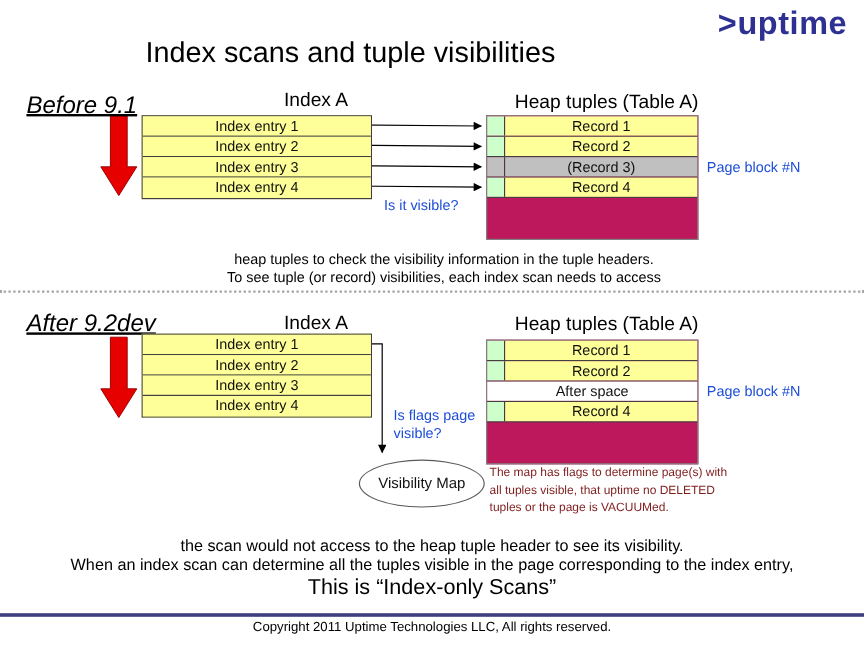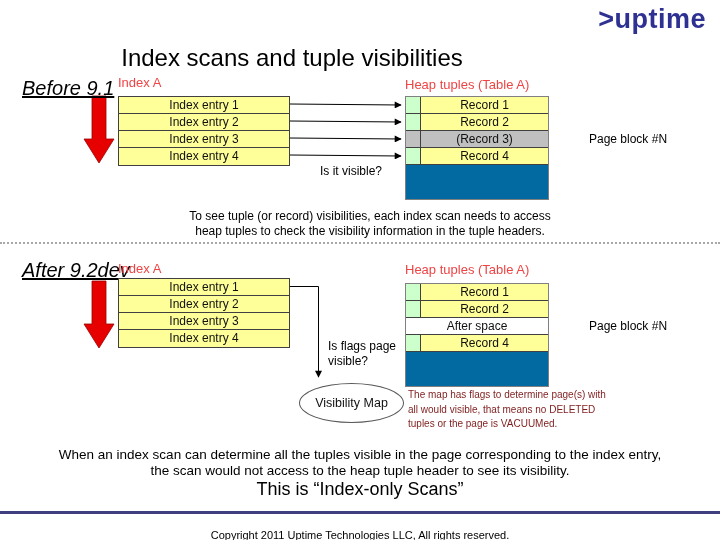--- a/index.html
+++ b/index.html
@@ -5,42 +5,42 @@
   html,body{margin:0;padding:0;background:#fff;}
   .slide{
     position:relative;width:720px;height:540px;background:#ffffff;overflow:hidden;
     font-family:"Liberation Sans","DejaVu Sans",sans-serif;color:#111;
   }
   .logo{
     position:absolute;top:4px;right:14px;font-size:27px;font-weight:700;
     color:#2e3192;letter-spacing:0.5px;
   }
   .title{
-    position:absolute;top:44px;left:0;width:584px;text-align:center;
+    position:absolute;top:31px;left:0;width:584px;text-align:center;
     font-size:24px;color:#000;
   }
   .section-heading{
     position:absolute;left:22px;font-size:20px;color:#000;
     text-decoration:underline;
     font-style:italic;
   }
-  .col-label{position:absolute;font-size:13px;text-align:left;color:#ef4444;}
-  .plain-label{position:absolute;font-size:12px;color:#000000;line-height:15px;}
+  .col-label{position:absolute;font-size:16px;text-align:right;color:#000000;}
+  .plain-label{position:absolute;font-size:12px;color:#1d4ed8;line-height:15px;}
   .index-table{
-    position:absolute;width:172px;border:1px solid #404040;background:#ffff99;
+    position:absolute;width:192px;border:1px solid #404040;background:#ffff99;
     box-sizing:border-box;
   }
   .irow{
     height:17px;line-height:16px;font-size:12px;text-align:center;
     border-bottom:1px solid #404040;box-sizing:border-box;background:#ffff99;
   }
   .irow:last-child{border-bottom:none;}
   .heap-table{
-    position:absolute;width:144px;height:104px;border:1px solid #808080;
-    background:#0369a1;box-sizing:border-box;
+    position:absolute;width:177px;height:104px;border:1px solid #808080;
+    background:#be185d;box-sizing:border-box;
   }
   .hrow{display:flex;height:17px;border-bottom:1px solid #404040;box-sizing:border-box;}
   .hcell{box-sizing:border-box;height:100%;}
   .hcell.header{width:15px;border-right:1px solid #404040;background:#ccffcc;}
   .hcell.body{flex:1;font-size:12px;line-height:16px;text-align:center;background:#ffff99;}
   .hrow.deleted .hcell.header,.hrow.deleted .hcell.body{background:#c0c0c0;}
   .hrow.empty .hcell.body{background:#ffffff;}
   .caption{
     position:absolute;left:20px;width:700px;text-align:center;
     font-size:12px;line-height:15px;color:#000;
@@ -59,21 +59,21 @@
     position:absolute;left:0;top:447px;width:720px;text-align:center;
     font-size:13.5px;line-height:16px;color:#000;
   }
   .conclusion{
     position:absolute;left:0;top:479px;width:720px;text-align:center;
     font-size:18px;color:#000;
   }
   .footer-line{position:absolute;left:0;top:511px;width:720px;height:3px;background:#3f3f80;}
   .copyright{
     position:absolute;left:0;top:517px;width:720px;text-align:center;
-    font-size:11px;color:#000;margin-top:12px;
+    font-size:11px;color:#000;
   }
   .overlay{position:absolute;left:0;top:0;pointer-events:none;}
 </style>
 </head>
 <body>
 
 <div class="slide">
 
   <div class="logo">&gt;uptime</div>
   <div class="title">Index scans and tuple visibilities</div>
@@ -126,22 +126,22 @@
       <div class="hcell header"></div>
       <div class="hcell body">Record 4</div>
     </div>
   </div>
 
   <div class="plain-label" style="left:589px;top:132px;">Page block #N</div>
 
   <div class="plain-label" style="left:320px;top:164px;">Is it visible?</div>
 
   <div class="caption" style="top:209px;">
+    <div>heap tuples to check the visibility information in the tuple headers.</div>
     <div>To see tuple (or record) visibilities, each index scan needs to access</div>
-    <div>heap tuples to check the visibility information in the tuple headers.</div>
   </div>
 
   <div class="divider"></div>
 
   <div class="section-heading" style="top:259px;">After 9.2dev</div>
 
   <div class="col-label" style="left:118px;top:261px;width:172px;">Index A</div>
 
   <div class="index-table" style="left:118px;top:278px;">
     <div class="irow">Index entry 1</div>
@@ -174,27 +174,27 @@
 
   <div class="plain-label" style="left:328px;top:339px;">
     <div>Is flags page</div>
     <div>visible?</div>
   </div>
 
   <div class="vm-ellipse">Visibility Map</div>
 
   <div class="vm-note">
     <div>The map has flags to determine page(s) with</div>
-    <div>all would visible, that means no DELETED</div>
+    <div>all tuples visible, that uptime no DELETED</div>
     <div>tuples or the page is VACUUMed.</div>
   </div>
 
   <div class="summary">
+    <div>the scan would not access to the heap tuple header to see its visibility.</div>
     <div>When an index scan can determine all the tuples visible in the page corresponding to the index entry,</div>
-    <div>the scan would not access to the heap tuple header to see its visibility.</div>
   </div>
 
   <div class="conclusion">This is “Index-only Scans”</div>
 
   <div class="footer-line"></div>
   <div class="copyright">Copyright 2011 Uptime Technologies LLC, All rights reserved.</div>
 
 </div>
 
 </body></html>

